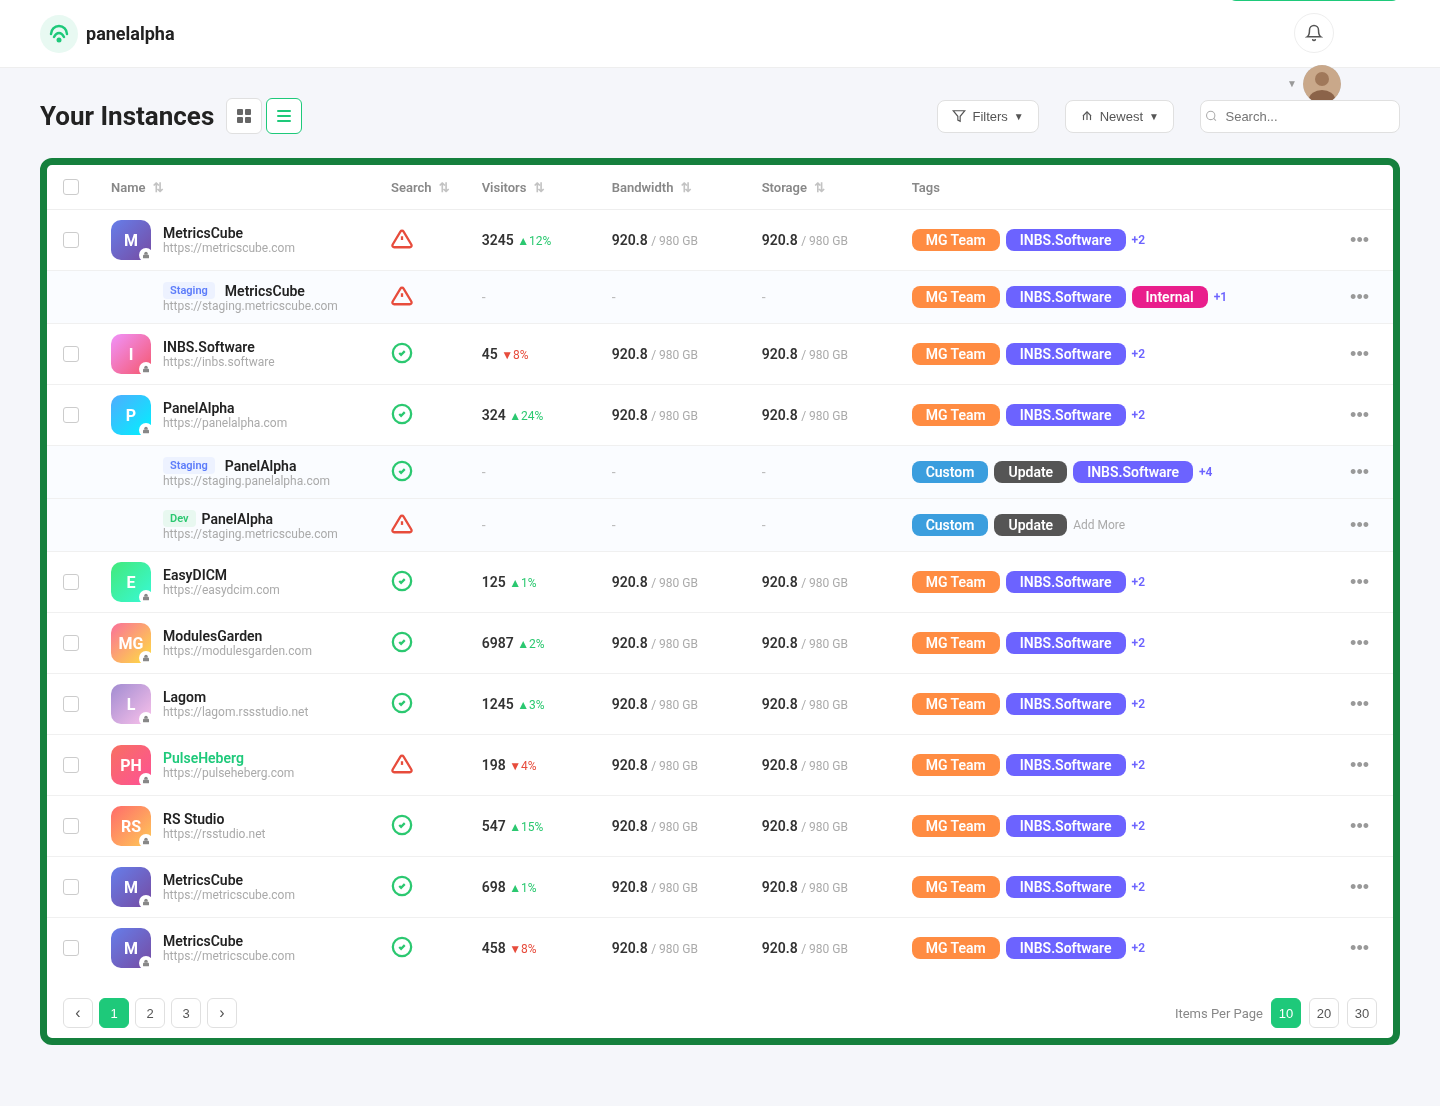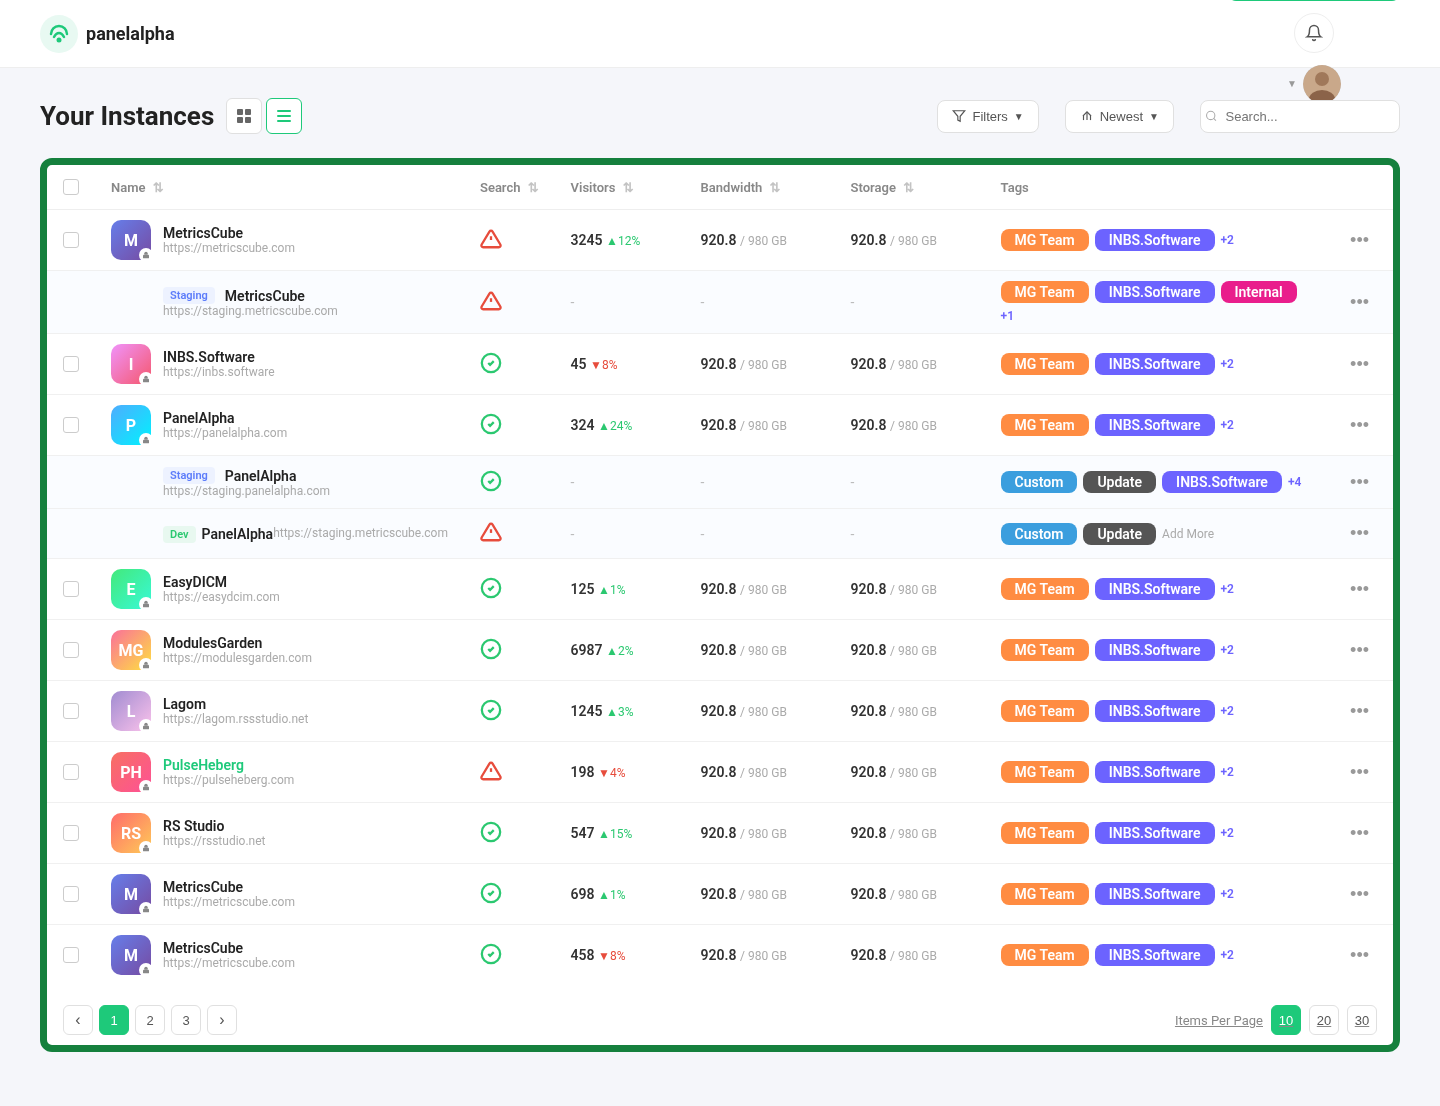--- a/index.html
+++ b/index.html
@@ -79,21 +79,21 @@
 
     
     .action-btn { background: none; border: none; cursor: pointer; color: #999; font-size: 18px; padding: 4px 8px; border-radius: 6px; }
 
     
     .pagination { display: flex; align-items: center; justify-content: space-between; padding: 20px 16px 10px; }
     .page-nav { display: flex; align-items: center; gap: 6px; }
     .page-btn { width: 30px; height: 30px; border-radius: 6px; border: 1px solid #e0e0e0; background: #fff; display: flex; align-items: center; justify-content: center; cursor: pointer; font-size: 13px; color: #555; }
     .page-btn.active { background: #1ec97a; color: #fff; border-color: #1ec97a; }
     .page-btn.nav { font-size: 16px; }
-    .items-per-page { display: flex; align-items: center; gap: 8px; font-size: 13px; color: #888; text-decoration: underline; }
+    .items-per-page { display: flex; align-items: center; gap: 8px; font-size: 13px; color: #888; }
     .per-page-btn { width: 30px; height: 30px; border-radius: 6px; border: 1px solid #e0e0e0; background: #fff; display: flex; align-items: center; justify-content: center; cursor: pointer; font-size: 13px; color: #555; }
     .per-page-btn.active { background: #1ec97a; color: #fff; border-color: #1ec97a; }
 
     .avatar-mc { background: linear-gradient(135deg, #667eea 0%, #764ba2 100%); }
     .avatar-inbs { background: linear-gradient(135deg, #f093fb 0%, #f5576c 100%); }
     .avatar-pa { background: linear-gradient(135deg, #4facfe 0%, #00f2fe 100%); }
     .avatar-easy { background: linear-gradient(135deg, #43e97b 0%, #38f9d7 100%); }
     .avatar-mg { background: linear-gradient(135deg, #fa709a 0%, #fee140 100%); }
     .avatar-lagom { background: linear-gradient(135deg, #a18cd1 0%, #fbc2eb 100%); }
     .avatar-pulse { background: linear-gradient(135deg, #f77062 0%, #fe5196 100%); }
@@ -440,21 +440,21 @@
                 <span class="tag-more">+4</span>
               </div>
           </td>
           <td>
             <button class="action-btn">•••</button>
           </td>
         </tr>
           <tr style="background: rgb(250, 252, 255);">
           <td class="checkbox-col"></td>
           <td style="padding-left:68px;">
-            <div class="instance-info" style="display:inline-flex; flex-direction:row;">
+            <div class="instance-info" style="display:inline-flex; flex-direction:column;">
               <div style="display:flex; align-items:center;">
                 <span class="dev-badge">Dev</span>
                 <span class="instance-name">PanelAlpha</span>
               </div>
               <span class="instance-url">https://staging.metricscube.com</span>
             </div>
           </td>
           <td><svg width="22" height="22" viewBox="0 0 24 24" fill="none" stroke="#e74c3c" stroke-width="2.5">
                 <path d="M10.29 3.86L1.82 18a2 2 0 0 0 1.71 3h16.94a2 2 0 0 0 1.71-3L13.71 3.86a2 2 0 0 0-3.42 0z"></path>
                 <line x1="12" y1="9" x2="12" y2="13"></line>

